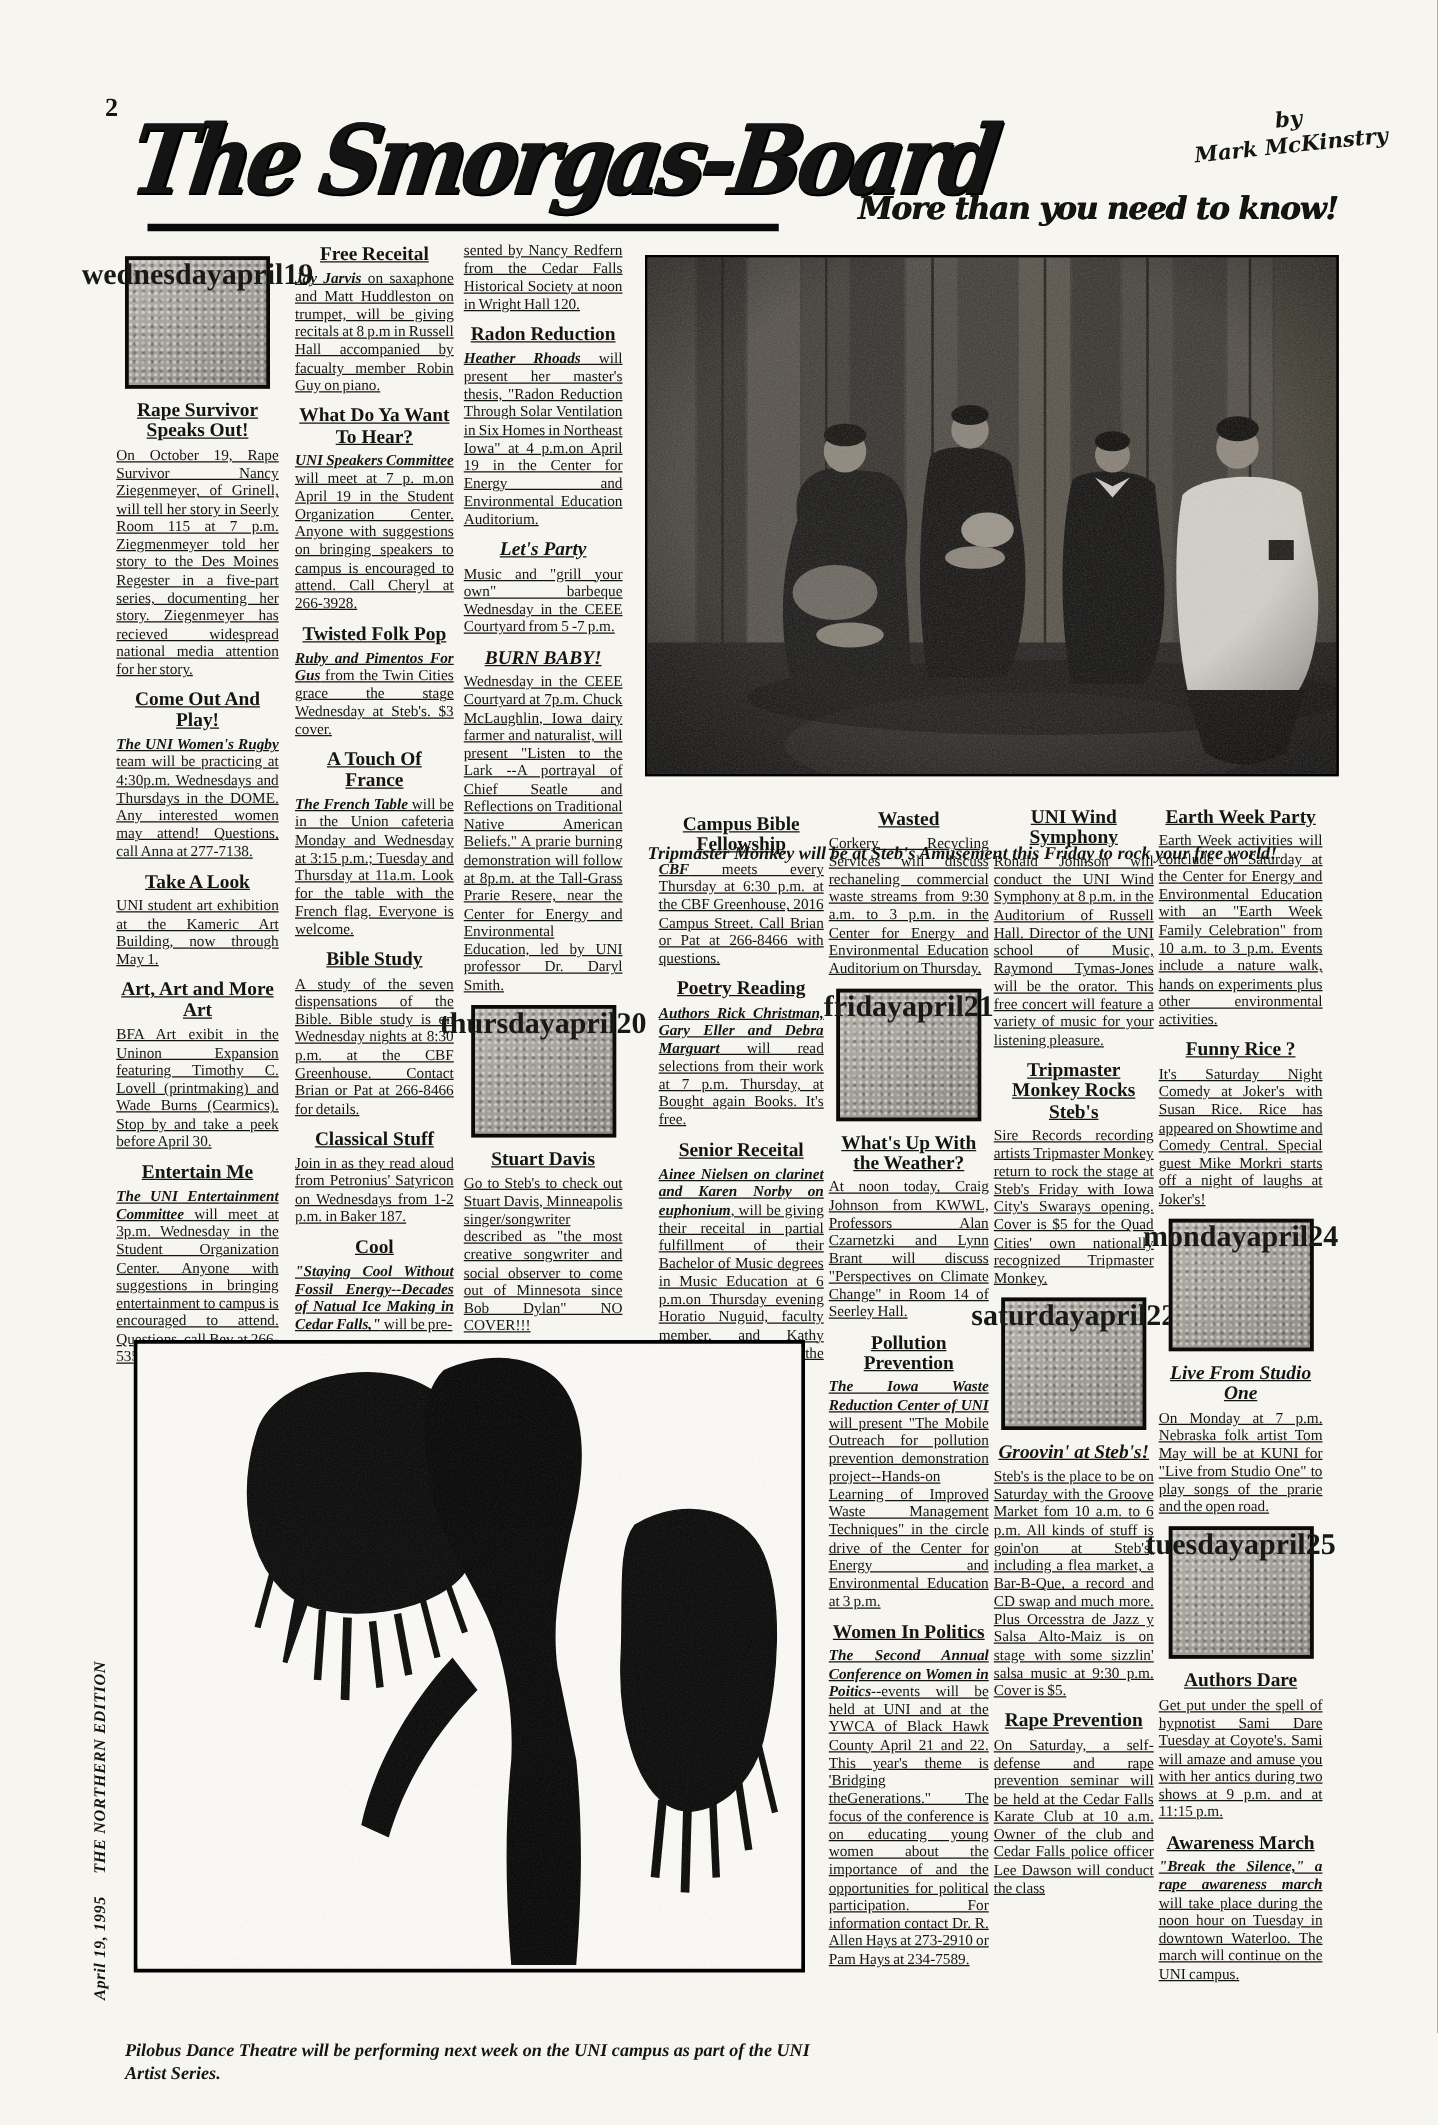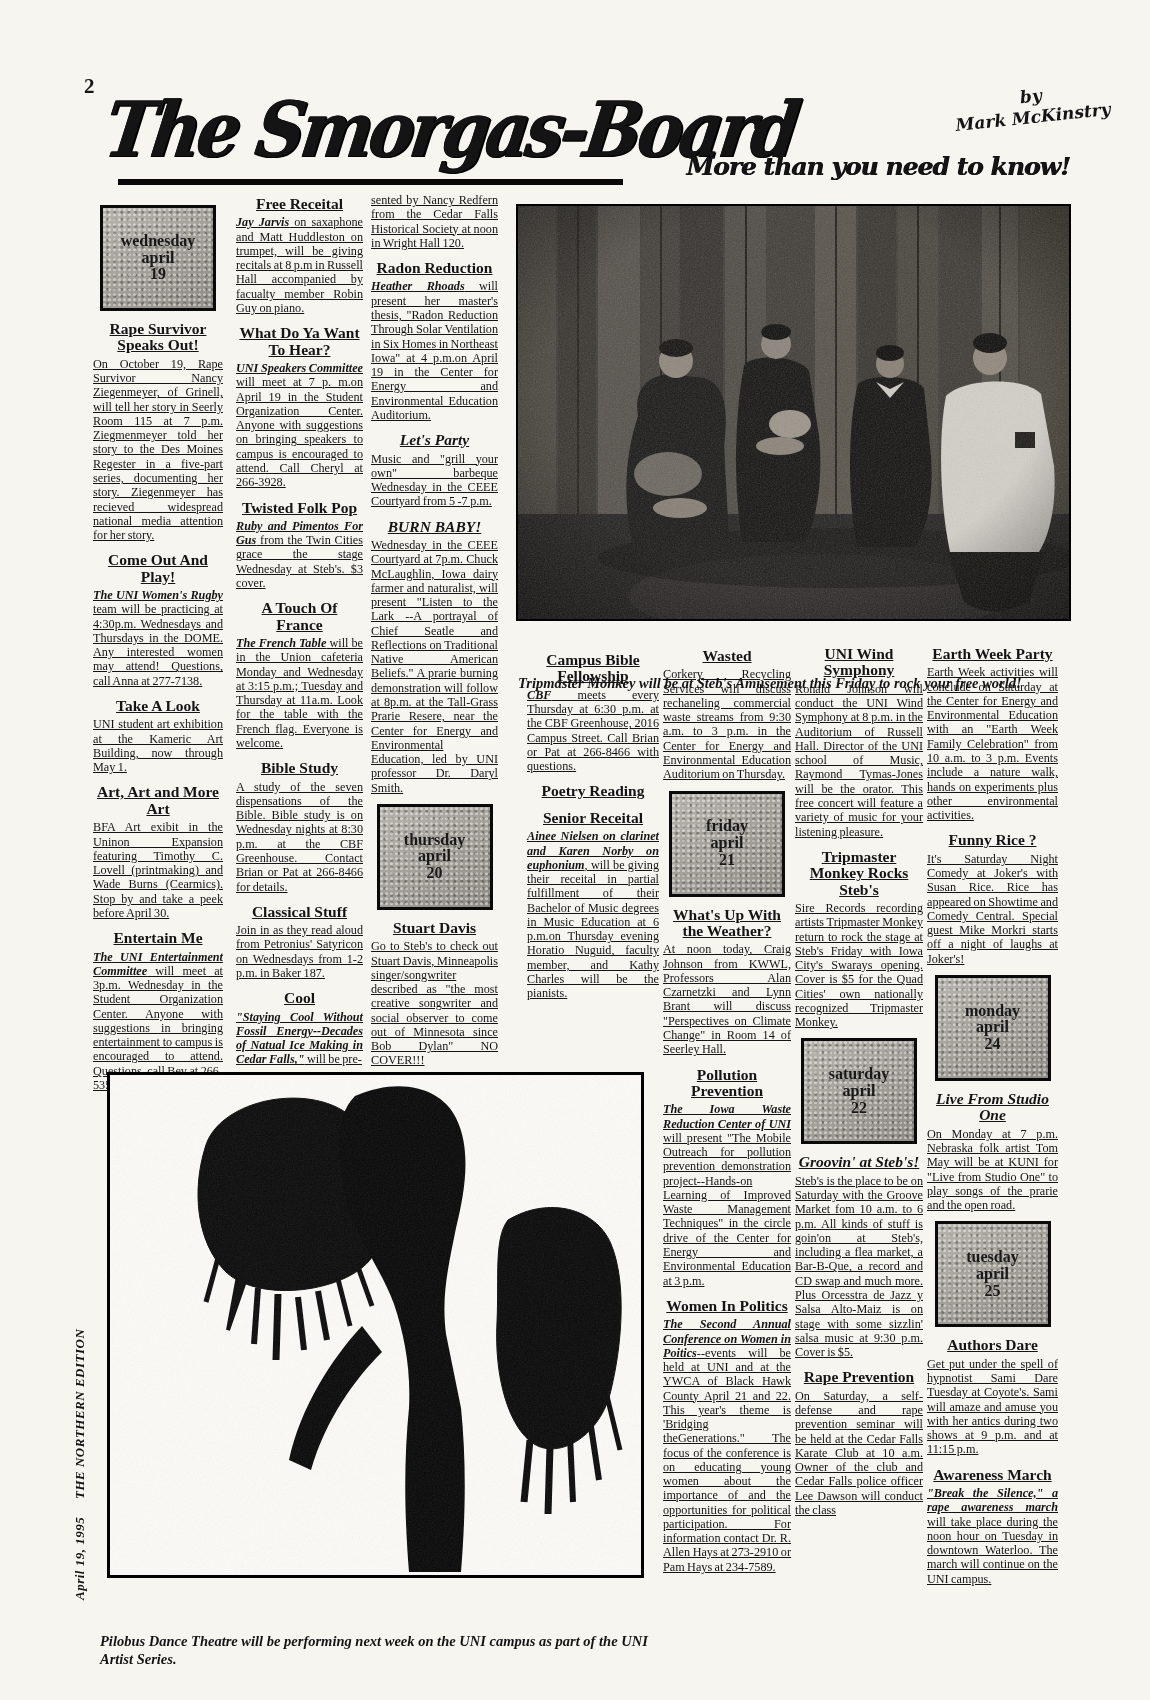--- a/index.html
+++ b/index.html
@@ -21,22 +21,22 @@
   
   .col{position:absolute;z-index:1;}
   .art{margin:0 0 5px 0;text-decoration:underline;}
   .art h3{font-size:15.5px;line-height:1.06;text-align:center;margin:10px 3px 3px;font-weight:bold;}
   .art:first-child h3{margin-top:0;}
   .art p{font-size:12.2px;line-height:1.17;text-align:justify;margin:0;word-spacing:-0.6px;}
   .lead{font-style:italic;}
   .ith h3{font-style:italic;}
   
   .datebox{width:110px;height:100px;border:3px solid #0a0a0a;margin:9px auto 7px auto;
-      display:flex;flex-direction:column;justify-content:center;text-align:center;
-      font-weight:bold;font-size:16px;line-height:1.05;color:#181818;
+      display:flex;flex-direction:row;justify-content:center;text-align:center;
+      font-weight:bold;font-size:24px;line-height:1.05;color:#181818;
       background-color:#a4a19b;
       background-image:
         radial-gradient(circle at 30% 35%, rgba(255,255,255,.45) 0 1px, transparent 1.8px),
         radial-gradient(circle at 68% 62%, rgba(0,0,0,.28) 0 1px, transparent 2px),
         linear-gradient(145deg,#b7b4ad 0%,#8f8c86 100%);
       background-size:5px 5px,7px 7px,100% 100%;}
   
   .photo{position:absolute;z-index:2;border:2px solid #000;background:#35322e;}
   .photo svg{display:block;width:100%;height:100%;}
   .photo2{border:3px solid #000;background:#fbfaf6;}
@@ -222,20 +222,21 @@
   </div>
   <div class="caption" style="left:518px;top:626px;width:550px">Tripmaster Monkey will be at Steb's Amusement this Friday to rock your free world!</div>
 
   <div class="col" style="left:527px;top:652px;width:132px">
     <div class="art">
       <h3>Campus Bible Fellowship</h3>
       <p><b class="lead">CBF</b><span> meets every Thursday at 6:30 p.m. at the CBF Greenhouse, 2016 Campus Street. Call Brian or Pat at 266-8466 with questions.</span></p>
     </div>
     <div class="art">
       <h3>Poetry Reading</h3>
+      <p><b class="lead">Authors Rick Christman, Gary Eller and Debra Marguart</b><span> will read selections from their work at 7 p.m. Thursday, at Bought again Books. It's free.</span></p>
     </div>
     <div class="art">
       <h3>Senior Receital</h3>
       <p><b class="lead">Ainee Nielsen on clarinet and Karen Norby on euphonium</b><span>, will be giving their receital in partial fulfillment of their Bachelor of Music degrees in Music Education at 6 p.m.on Thursday evening Horatio Nuguid, faculty member, and Kathy Charles will be the pianists.</span></p>
     </div>
   </div>
 
   <div class="col" style="left:663px;top:648px;width:128px">
     <div class="art">
       <h3>Wasted</h3>

